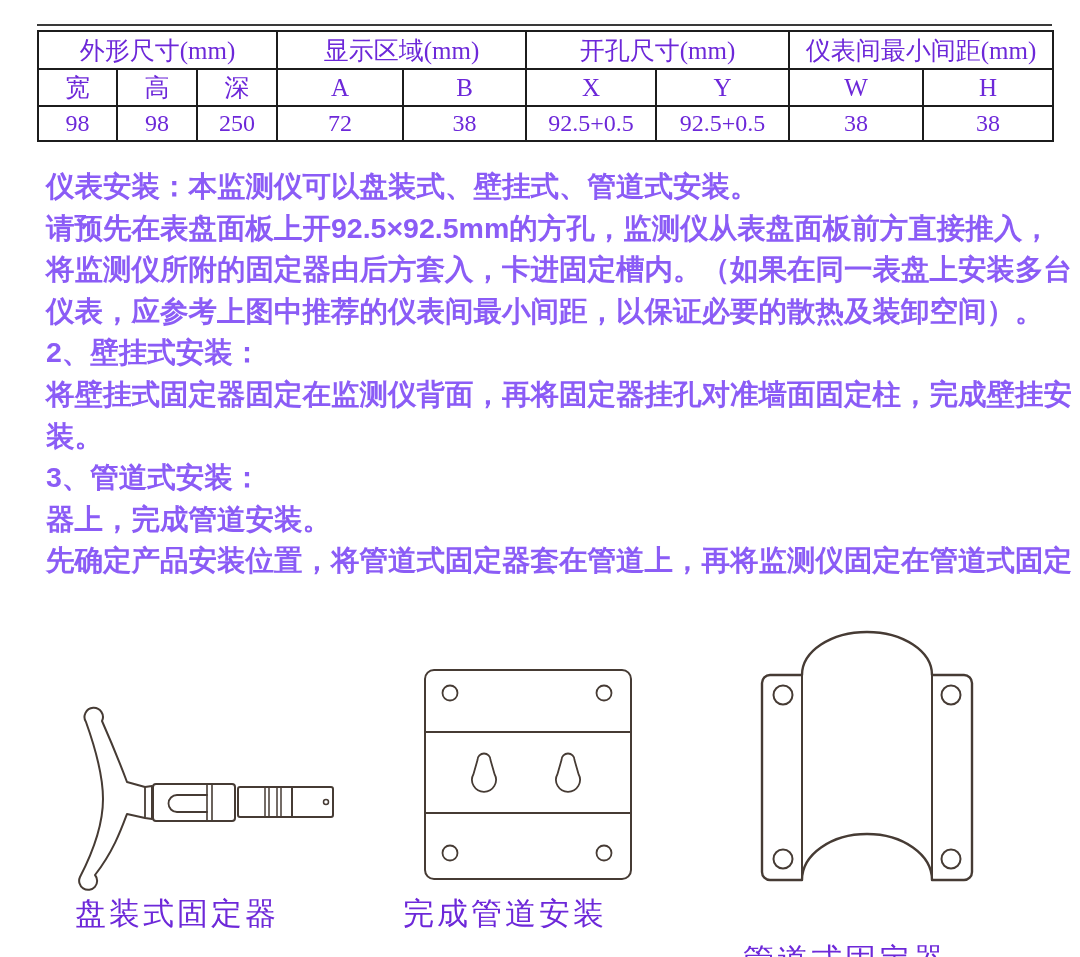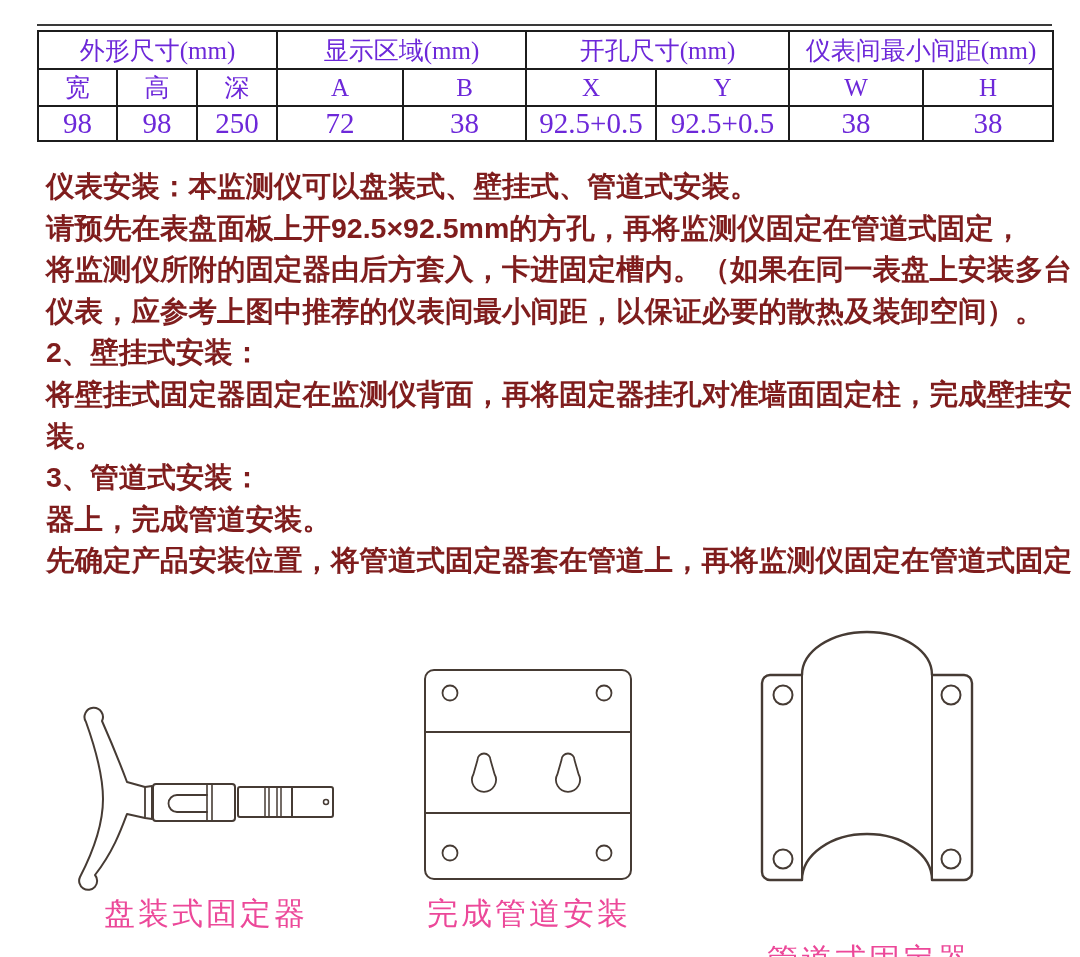--- a/index.html
+++ b/index.html
@@ -9,31 +9,31 @@
   
   .top-rule{position:absolute;left:37px;top:24px;width:1015px;height:0;border-top:2px solid #3a3a3a;}
 
   
   table.spec{position:absolute;left:37px;top:30px;border-collapse:collapse;table-layout:fixed;
              font-family:"Liberation Serif","DejaVu Serif",serif;font-size:25px;color:#6d28d9;}
   table.spec td{border:2px solid #1c1c1c;text-align:center;vertical-align:middle;padding:0;
                 overflow:hidden;white-space:nowrap;}
   tr.r-group td{height:36px;}
   tr.r-cols td{height:35px;}
-  tr.r-vals td{height:33px;font-size:29px;}
+  tr.r-vals td{height:33px;font-size:24px;}
 
   
   .bodytext{position:absolute;left:46px;top:166px;width:1010px;}
-  .bodytext .ln{font-size:28.5px;line-height:41.6px;font-weight:700;color:#7f1d1d;
+  .bodytext .ln{font-size:28.5px;line-height:41.6px;font-weight:700;color:#8b5cf6;
                 white-space:nowrap;}
 
   
   .fig{position:absolute;}
   .fig-label{position:absolute;font-family:"Liberation Serif","DejaVu Serif",serif;
-             font-size:31px;color:#ec4899;text-align:center;letter-spacing:3px;white-space:nowrap;}
+             font-size:31px;color:#6d28d9;letter-spacing:3px;white-space:nowrap;}
   svg .stroke{fill:none;stroke:#463b34;stroke-linejoin:round;stroke-linecap:round;}
   svg .wfill{fill:#ffffff;stroke:#463b34;stroke-linejoin:round;}
 </style>
 </head>
 <body>
 
 <div id="canvas">
 
   <div class="top-rule"></div>
 
@@ -76,21 +76,21 @@
       <td>92.5+0.5</td>
       <td>92.5+0.5</td>
       <td>38</td>
       <td>38</td>
     </tr>
   </tbody>
     </table>
 
   <div class="bodytext">
     <div class="ln">仪表安装：本监测仪可以盘装式、壁挂式、管道式安装。</div>
-    <div class="ln">请预先在表盘面板上开92.5×92.5mm的方孔，再将监测仪固定在管道式固定，</div>
+    <div class="ln">请预先在表盘面板上开92.5×92.5mm的方孔，监测仪从表盘面板前方直接推入，</div>
     <div class="ln">将监测仪所附的固定器由后方套入，卡进固定槽内。（如果在同一表盘上安装多台</div>
     <div class="ln">仪表，应参考上图中推荐的仪表间最小间距，以保证必要的散热及装卸空间）。</div>
     <div class="ln">2、壁挂式安装：</div>
     <div class="ln">将壁挂式固定器固定在监测仪背面，再将固定器挂孔对准墙面固定柱，完成壁挂安</div>
     <div class="ln">装。</div>
     <div class="ln">3、管道式安装：</div>
     <div class="ln">器上，完成管道安装。</div>
     <div class="ln">先确定产品安装位置，将管道式固定器套在管道上，再将监测仪固定在管道式固定</div>
   </div>
 

